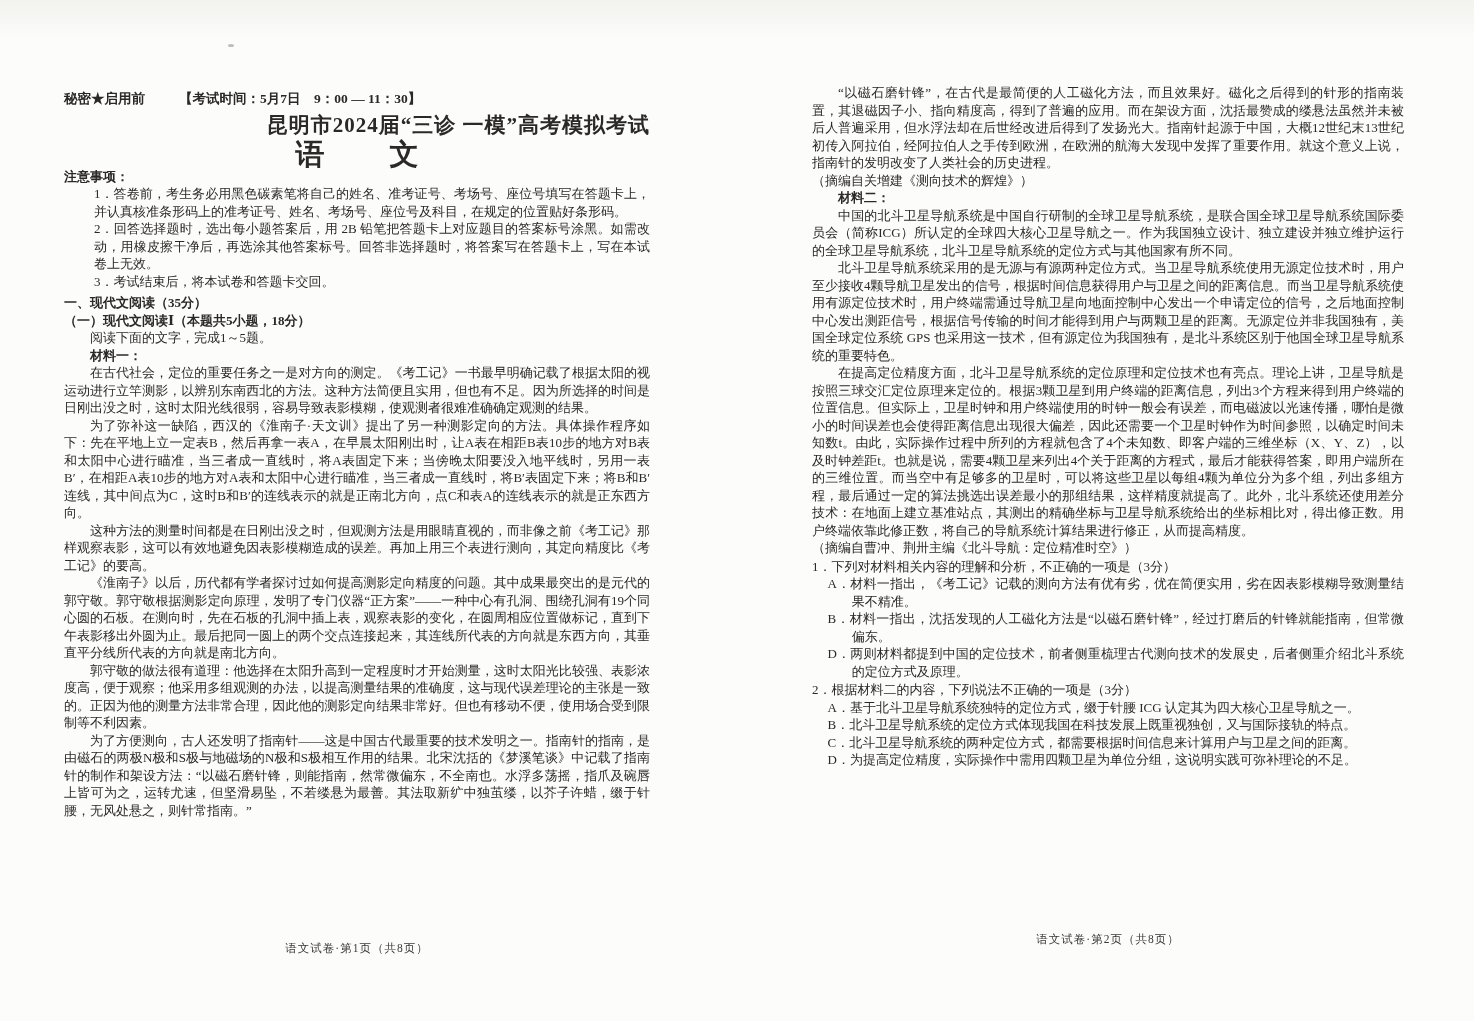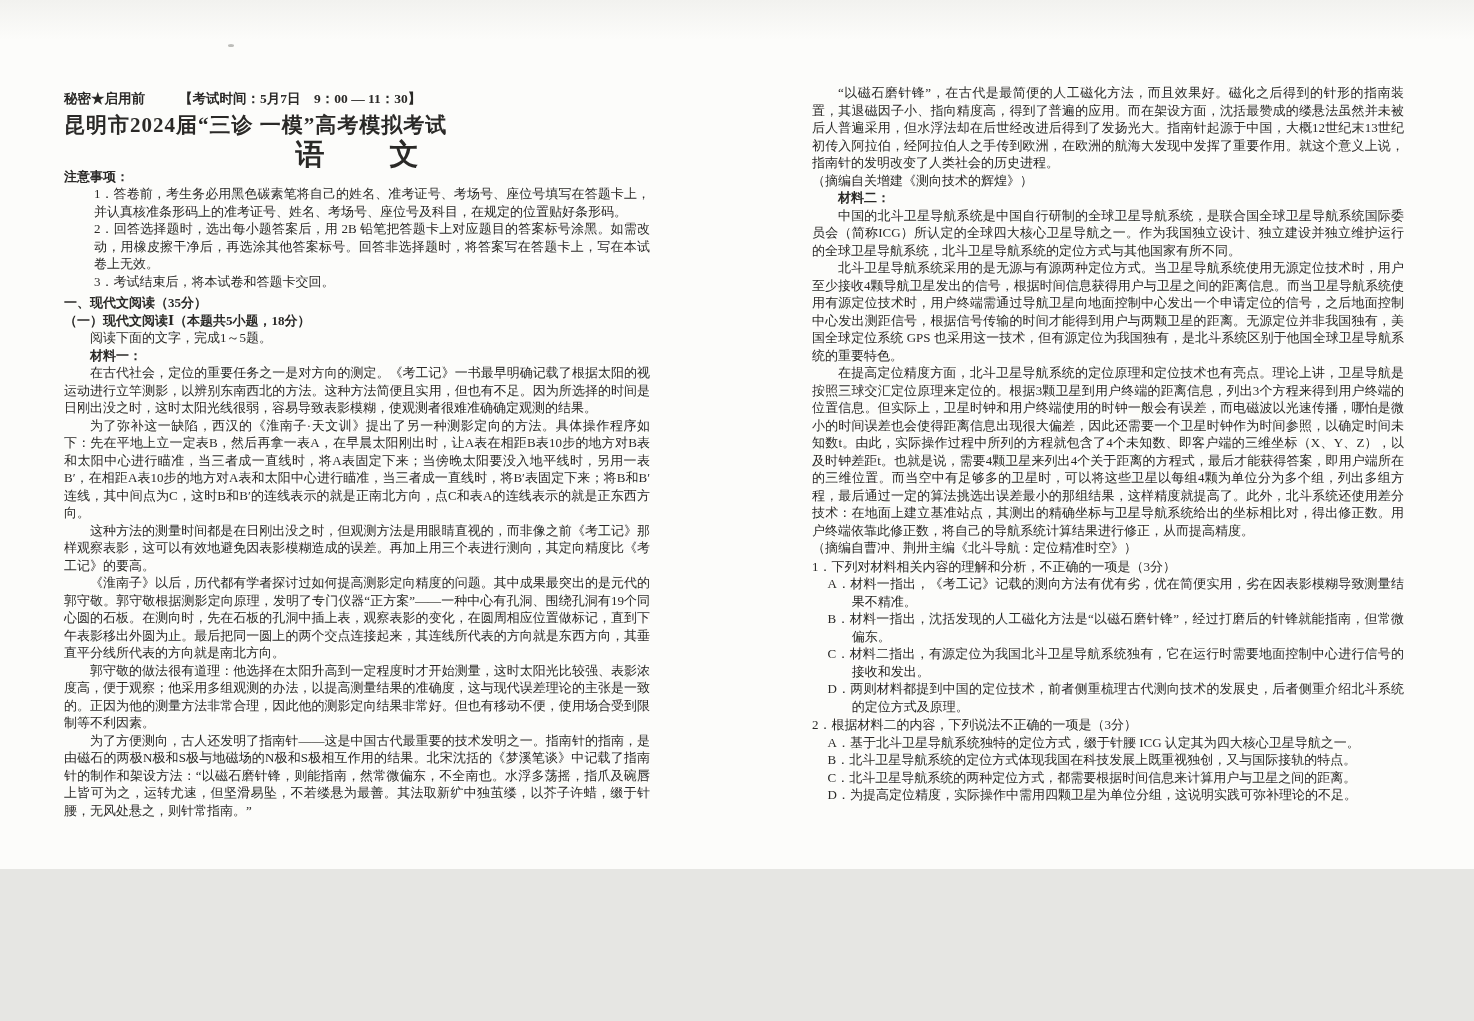--- a/index.html
+++ b/index.html
@@ -1,34 +1,34 @@
 <!DOCTYPE html>
 <html><head>
 <meta charset="utf-8">
 <style>
   html,body{margin:0;padding:0;}
   body{background:#e6e6e3;}
   .scan{
     position:relative;
-    width:1474px;height:869px;
+    width:1474px;height:1021px;
     background:linear-gradient(180deg,#f2f2ef 0px,#fcfcfa 40px,#fcfcfa 100%);
     overflow:hidden;
     font-family:"Liberation Serif","DejaVu Serif",serif;
     color:#2a2927;
   }
   .page{
     position:absolute;
     font-size:13px;
     line-height:17.5px;
     text-align:justify;
   }
   .page-left{left:64px;top:90px;width:586px;}
   .page-right{left:812px;top:84px;width:592px;}
   .hdr{display:flex;gap:34px;font-weight:bold;font-size:13.5px;}
-  .title{text-align:left;font-size:21px;font-weight:bold;margin-top:9px;letter-spacing:1px;}
+  .title{text-align:right;font-size:21px;font-weight:bold;margin-top:9px;letter-spacing:1px;}
   .subject{text-align:center;font-size:29px;font-weight:bold;margin-top:12px;margin-bottom:2px;letter-spacing:18px;text-indent:18px;}
   .bold{font-weight:bold;}
   .notice-heading{font-weight:bold;margin-top:4px;}
   .notice{margin-left:2.3em;}
   .section-heading{font-weight:bold;margin-top:4px;}
   .subsection-heading{font-weight:bold;}
   .indent2{text-indent:2em;}
   .para{margin:0;text-indent:2em;}
   .src{text-align:left;padding-right:1em;}
   .stem{margin-top:1px;}
@@ -81,21 +81,20 @@
 
     <div class="indent2 bold">材料二：</div>
     <p class="para">中国的北斗卫星导航系统是中国自行研制的全球卫星导航系统，是联合国全球卫星导航系统国际委员会（简称ICG）所认定的全球四大核心卫星导航之一。作为我国独立设计、独立建设并独立维护运行的全球卫星导航系统，北斗卫星导航系统的定位方式与其他国家有所不同。</p>
     <p class="para">北斗卫星导航系统采用的是无源与有源两种定位方式。当卫星导航系统使用无源定位技术时，用户至少接收4颗导航卫星发出的信号，根据时间信息获得用户与卫星之间的距离信息。而当卫星导航系统使用有源定位技术时，用户终端需通过导航卫星向地面控制中心发出一个申请定位的信号，之后地面控制中心发出测距信号，根据信号传输的时间才能得到用户与两颗卫星的距离。无源定位并非我国独有，美国全球定位系统 GPS 也采用这一技术，但有源定位为我国独有，是北斗系统区别于他国全球卫星导航系统的重要特色。</p>
     <p class="para">在提高定位精度方面，北斗卫星导航系统的定位原理和定位技术也有亮点。理论上讲，卫星导航是按照三球交汇定位原理来定位的。根据3颗卫星到用户终端的距离信息，列出3个方程来得到用户终端的位置信息。但实际上，卫星时钟和用户终端使用的时钟一般会有误差，而电磁波以光速传播，哪怕是微小的时间误差也会使得距离信息出现很大偏差，因此还需要一个卫星时钟作为时间参照，以确定时间未知数t。由此，实际操作过程中所列的方程就包含了4个未知数、即客户端的三维坐标（X、Y、Z），以及时钟差距t。也就是说，需要4颗卫星来列出4个关于距离的方程式，最后才能获得答案，即用户端所在的三维位置。而当空中有足够多的卫星时，可以将这些卫星以每组4颗为单位分为多个组，列出多组方程，最后通过一定的算法挑选出误差最小的那组结果，这样精度就提高了。此外，北斗系统还使用差分技术：在地面上建立基准站点，其测出的精确坐标与卫星导航系统给出的坐标相比对，得出修正数。用户终端依靠此修正数，将自己的导航系统计算结果进行修正，从而提高精度。</p>
     <div class="src">（摘编自曹冲、荆卅主编《北斗导航：定位精准时空》）</div>
 
     <div class="stem">1．下列对材料相关内容的理解和分析，不正确的一项是（3分）</div>
     <div class="opt">A．材料一指出，《考工记》记载的测向方法有优有劣，优在简便实用，劣在因表影模糊导致测量结果不精准。</div>
     <div class="opt">B．材料一指出，沈括发现的人工磁化方法是“以磁石磨针锋”，经过打磨后的针锋就能指南，但常微偏东。</div>
-    <div class="opt">C．材料二指出，有源定位为我国北斗卫星导航系统独有，它在运行时需要地面控制中心进行信号的接收和发出。</div>
     <div class="opt">D．两则材料都提到中国的定位技术，前者侧重梳理古代测向技术的发展史，后者侧重介绍北斗系统的定位方式及原理。</div>
 
     <div class="stem">2．根据材料二的内容，下列说法不正确的一项是（3分）</div>
     <div class="opt">A．基于北斗卫星导航系统独特的定位方式，缀于针腰 ICG 认定其为四大核心卫星导航之一。</div>
     <div class="opt">B．北斗卫星导航系统的定位方式体现我国在科技发展上既重视独创，又与国际接轨的特点。</div>
     <div class="opt">C．北斗卫星导航系统的两种定位方式，都需要根据时间信息来计算用户与卫星之间的距离。</div>
     <div class="opt">D．为提高定位精度，实际操作中需用四颗卫星为单位分组，这说明实践可弥补理论的不足。</div>
   </div>
   <div class="footer footer-right">语文试卷·第2页（共8页）</div>
 </div>

